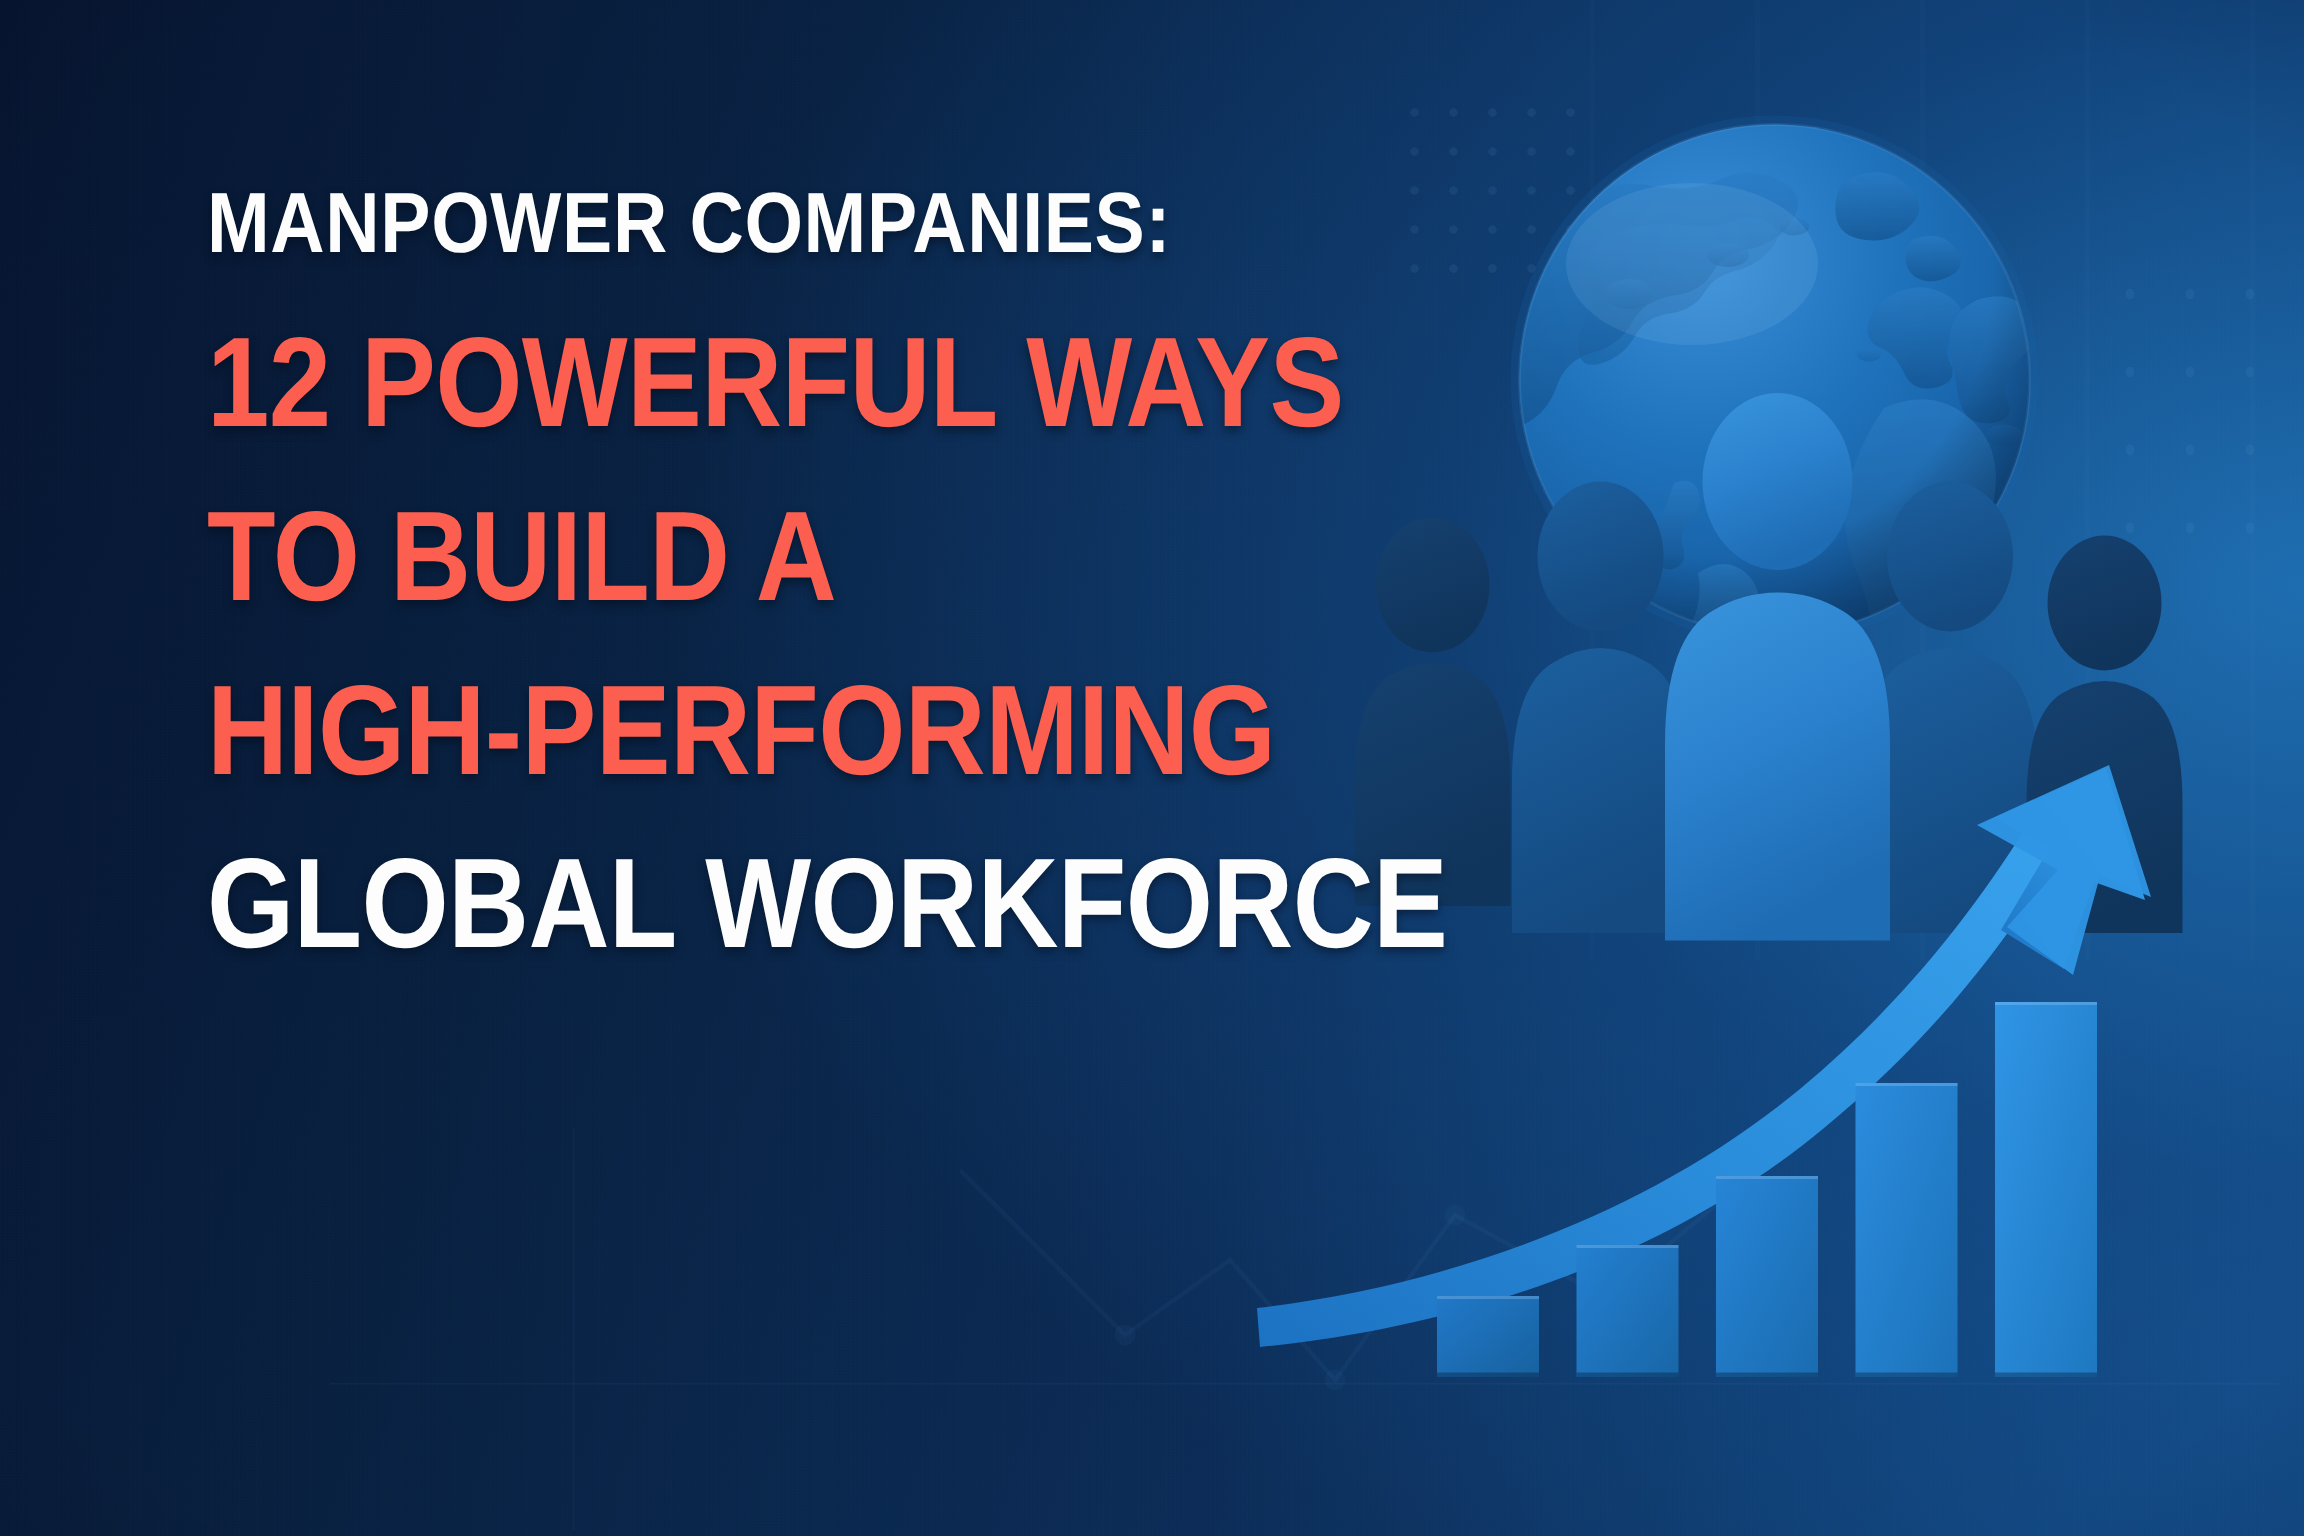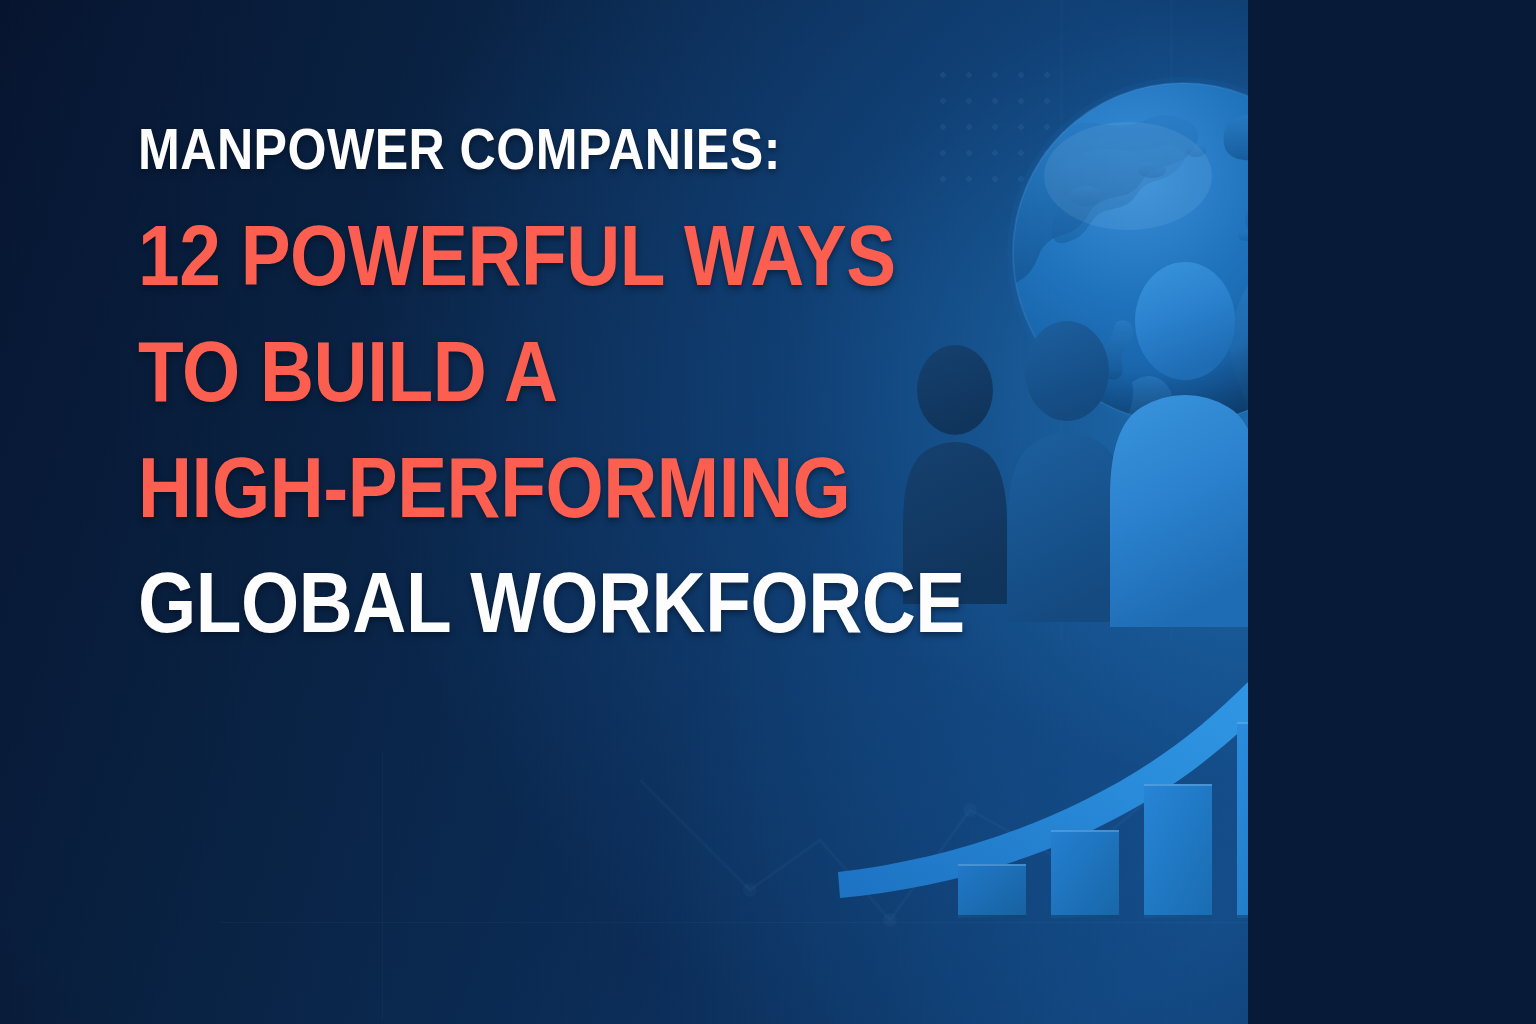--- a/index.html
+++ b/index.html
@@ -3,21 +3,21 @@
 <meta charset="utf-8">
 <style>
   * { margin:0; padding:0; box-sizing:border-box; }
   html,body { width:1536px; height:1024px; overflow:hidden; }
   body {
     font-family:"Liberation Sans","DejaVu Sans",sans-serif;
     background:#071a38;
   }
   #stage {
     position:relative;
-    width:1248px; height:1024px;
+    width:1536px; height:1024px;
     overflow:hidden;
     background:
       radial-gradient(115% 120% at 100% 38%, rgba(31,112,180,0.95) 0%, rgba(20,77,138,0.55) 32%, rgba(10,38,78,0.10) 62%, rgba(7,26,56,0) 80%),
       radial-gradient(80% 95% at 96% 88%, rgba(23,86,150,0.55) 0%, rgba(10,40,82,0.12) 55%, rgba(7,26,56,0) 78%),
       linear-gradient(108deg, #061531 0%, #08203f 26%, #0a2a52 52%, #0d3666 76%, #114a86 100%);
   }
   
   .vignette {
     position:absolute; inset:0;
     background:radial-gradient(120% 120% at 50% 50%, rgba(0,0,0,0) 52%, rgba(2,9,22,0.55) 100%);

